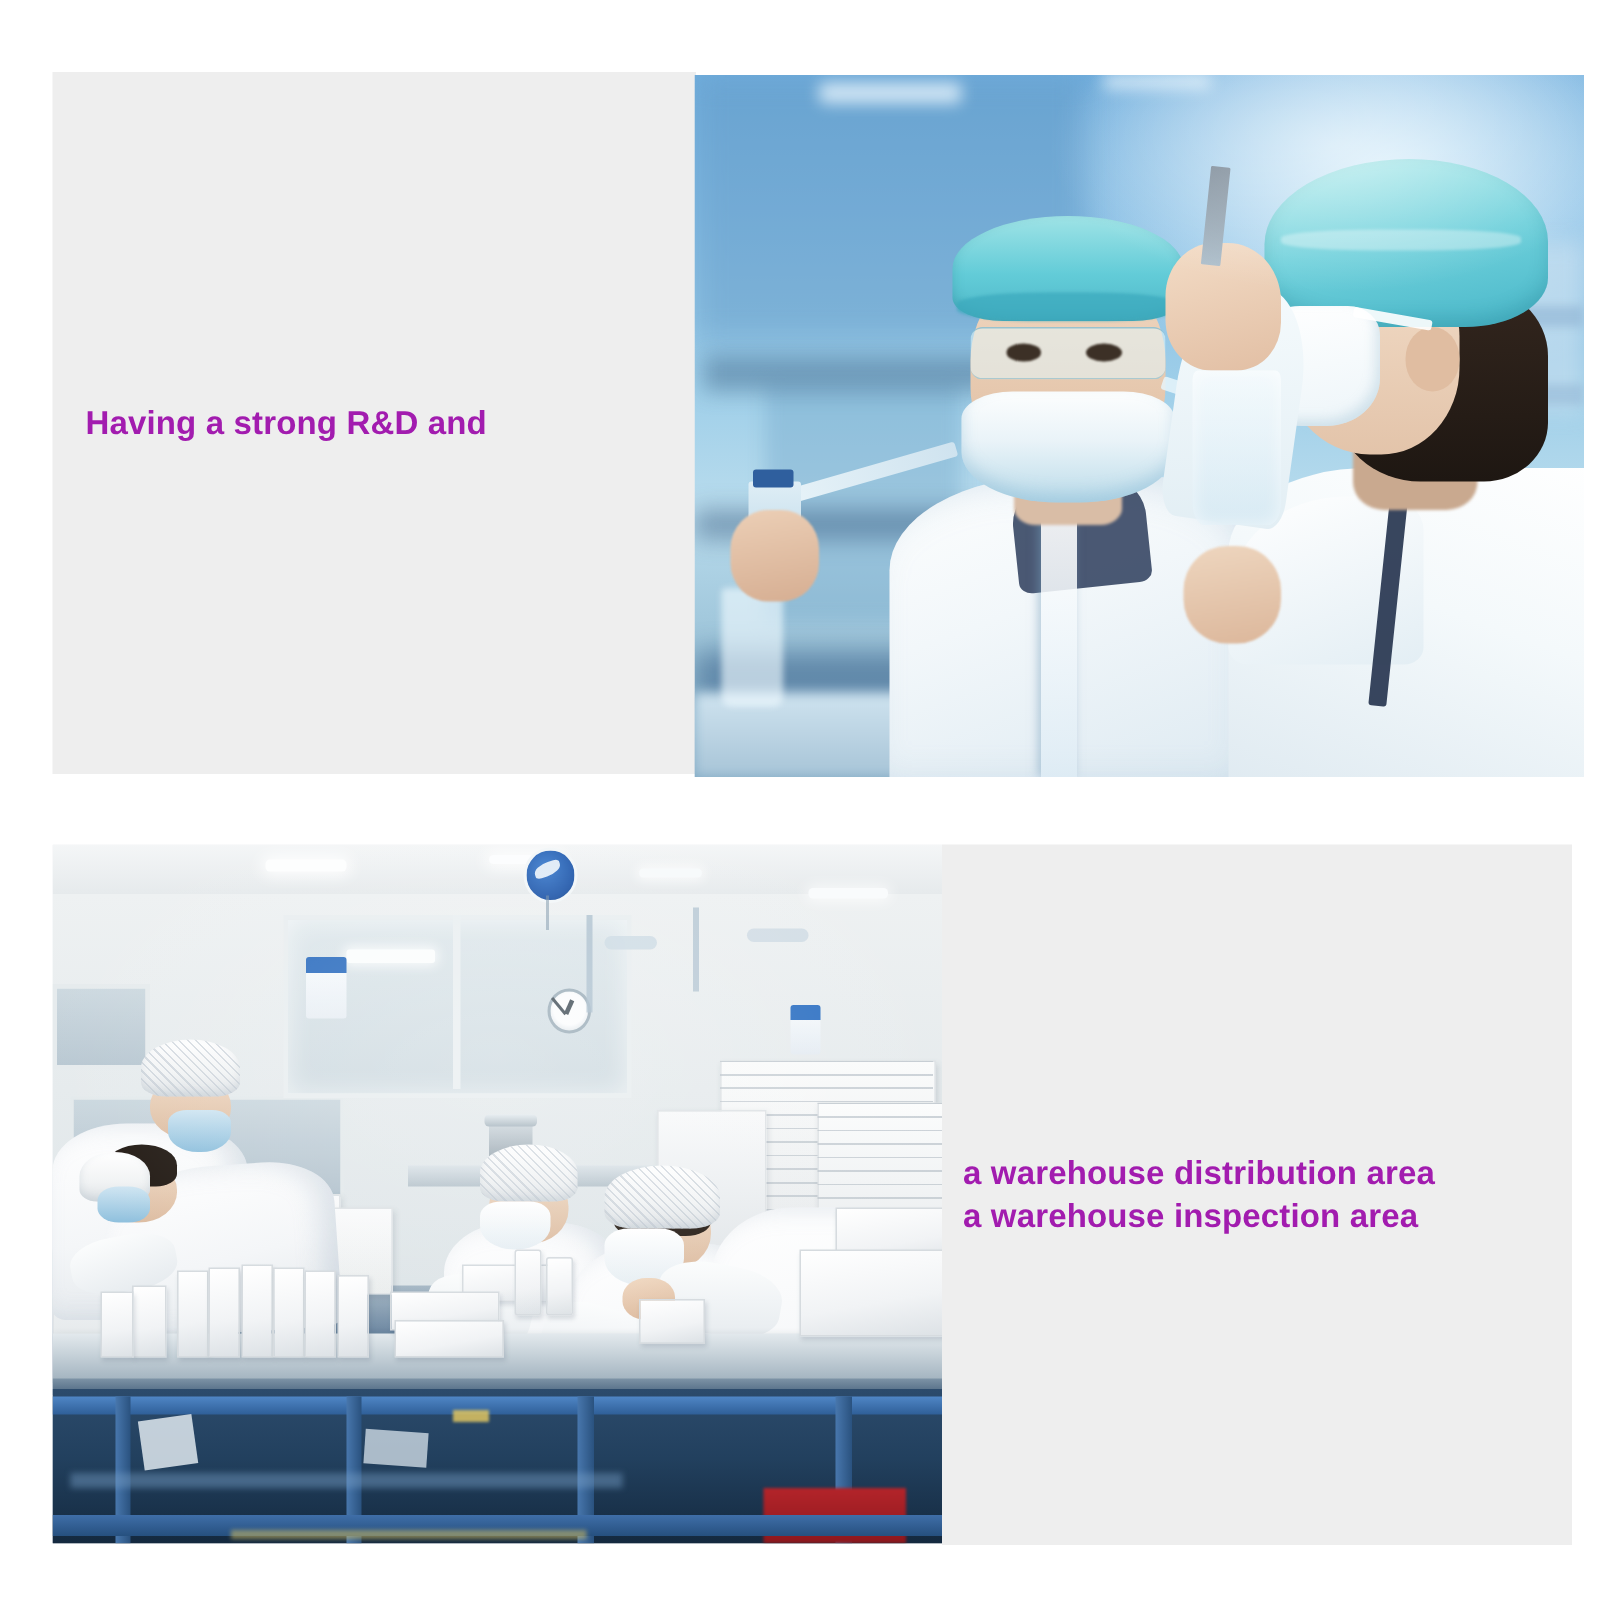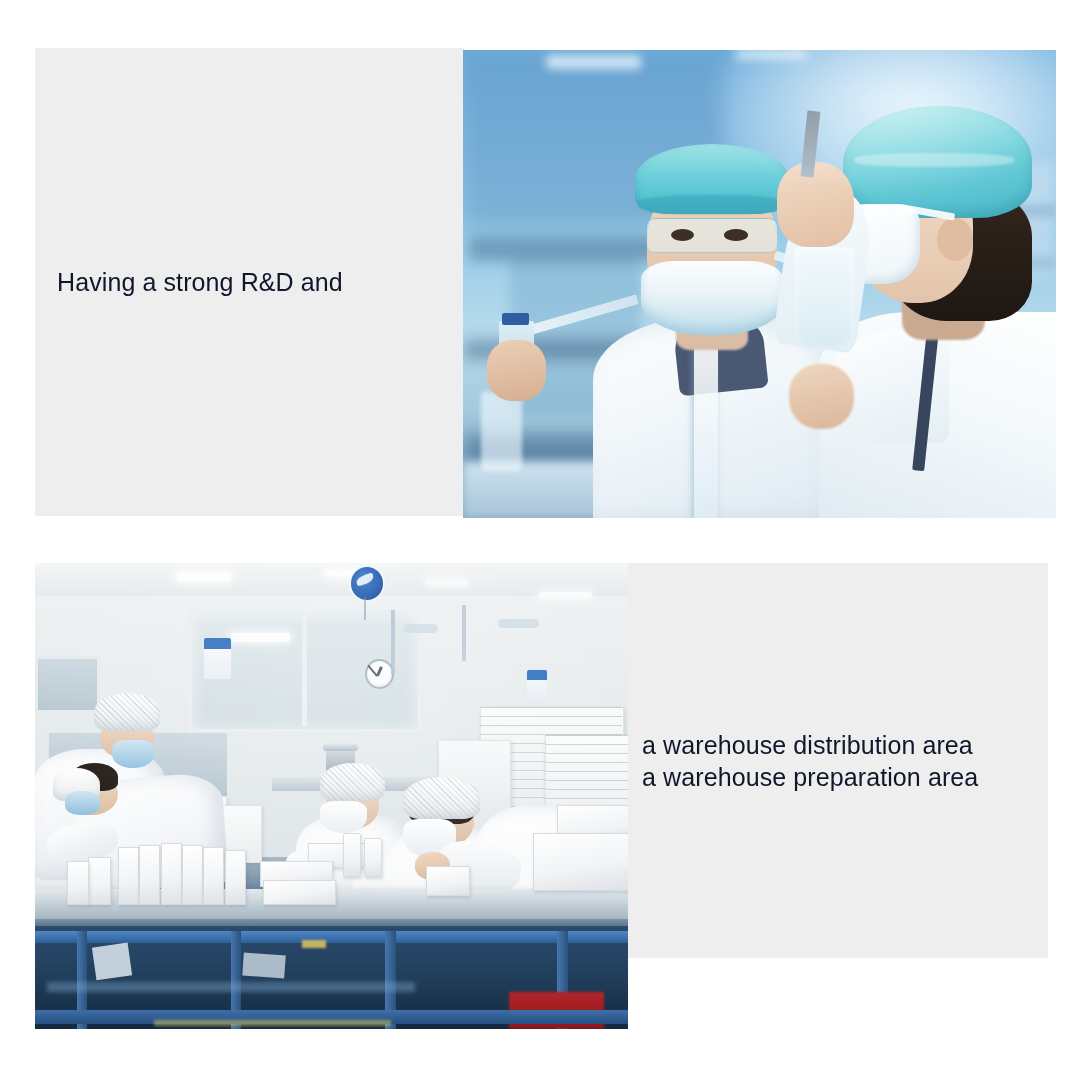--- a/index.html
+++ b/index.html
@@ -28,25 +28,25 @@
     position: absolute;
     box-sizing: border-box;
   }
   .text-panel {
     background: #eeeeee;
     display: flex;
     flex-direction: column;
     justify-content: center;
   }
   .caption {
-    color: #0f172a;
-    font-size: 25px;
+    color: #a21caf;
+    font-size: 22px;
     line-height: 1.28;
     letter-spacing: 0.1px;
-    font-weight: 400;
+    font-weight: 700;
     white-space: nowrap;
   }
 
   
   #top-text-panel {
     left: 35px;
     top: 48px;
     width: 429px;
     height: 468px;
     padding-left: 22px;
@@ -64,21 +64,21 @@
     left: 35px;
     top: 563px;
     width: 593px;
     height: 466px;
     overflow: hidden;
   }
   #bottom-text-panel {
     left: 628px;
     top: 563px;
     width: 420px;
-    height: 395px;
+    height: 467px;
     padding-left: 14px;
   }
 
   
   .photo {
     position: relative;
     width: 100%;
     height: 100%;
     overflow: hidden;
   }
@@ -644,16 +644,16 @@
       <div class="wh-el wh-yellow"></div>
       <div class="wh-el p5-red"></div>
       <div class="wh-el wh-frame-bar-h2"></div>
       <div class="wh-el wh-floor-yellow"></div>
       <div class="wh-el wh-haze"></div>
     </div>
   </div>
 
   <div class="panel text-panel" id="bottom-text-panel">
     <div class="caption">a warehouse distribution area</div>
-    <div class="caption">a warehouse preparation area</div>
+    <div class="caption">a warehouse inspection area</div>
   </div>
 
 </div>
 
 </body></html>

